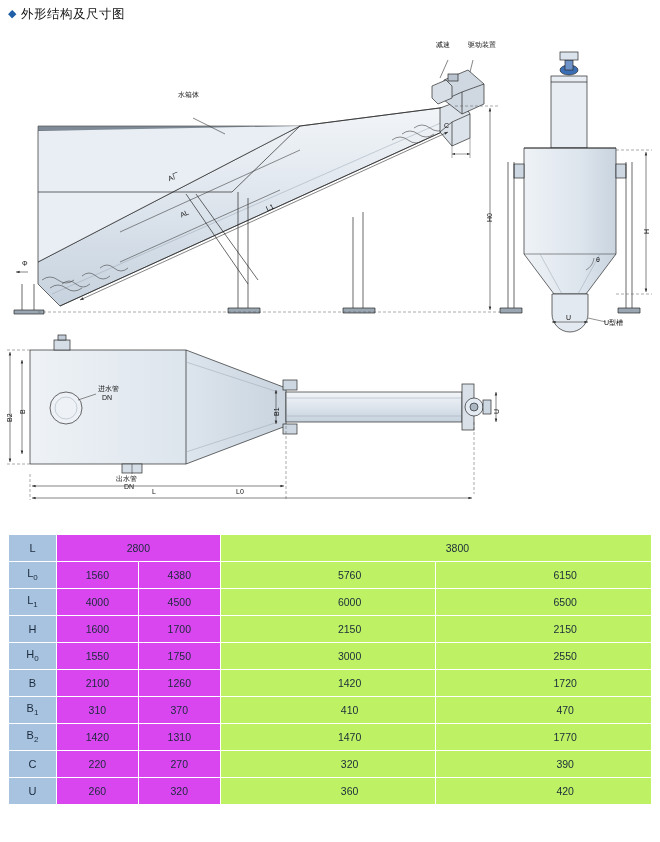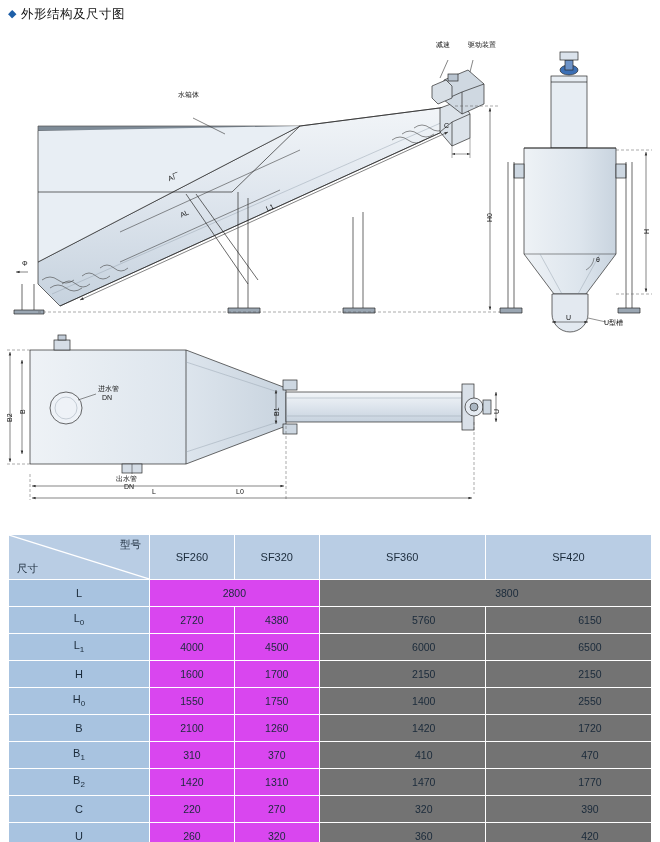--- a/index.html
+++ b/index.html
@@ -103,21 +103,21 @@
   }
   .col-head {
     background: #b9cde4;
     font-size: 11px;
   }
   .row-head {
     background: #a8c3e0;
     font-size: 11px;
   }
   .cell-a { background: #d946ef; }
-  .cell-b { background: #737373; padding-left: 44px; }
+  .cell-b { background: #bef264; padding-left: 44px; }
   sub { font-size: 8px; }
 </style>
 </head>
 <body>
 
 <div class="section-title" id="title-structure">
   <span class="diamond">◆</span><span>外形结构及尺寸图</span>
 </div>
 
 <div id="drawing">
@@ -318,45 +318,30 @@
   <div class="lbl" style="left:444px; top:100px;">C</div>
   <div class="lbl" style="left:22px; top:238px;">Φ</div>
 </div>
 
 <div class="section-title" id="title-table">
   <span class="diamond">◆</span><span>安装尺寸表</span>
 </div>
 
 <table id="spec-table">
   <tbody>
-    <tr>
-      <td class="hdr-corner" rowspan="1">
-        <div class="corner-inner">
-          <svg class="corner-line" viewBox="0 0 140 44" preserveAspectRatio="none">
-            <line x1="0" y1="0" x2="140" y2="44" stroke="#ffffff" stroke-width="1.2"></line>
-          </svg>
-          <span class="model-word">型号</span>
-          <span class="size-word">尺寸</span>
-        </div>
-      </td>
-      <td class="col-head">SF260</td>
-      <td class="col-head">SF320</td>
-      <td class="col-head">SF360</td>
-      <td class="col-head">SF420</td>
-    </tr>
 
     <tr>
       <td class="row-head"><span>L</span></td>
       <td class="cell-a" colspan="2">2800</td>
       <td class="cell-b" colspan="2">3800</td>
     </tr>
 
     <tr>
       <td class="row-head"><span>L</span><sub>0</sub></td>
-      <td class="cell-a">2720</td>
+      <td class="cell-a">1560</td>
       <td class="cell-a">4380</td>
       <td class="cell-b">5760</td>
       <td class="cell-b">6150</td>
     </tr>
 
     <tr>
       <td class="row-head"><span>L</span><sub>1</sub></td>
       <td class="cell-a">4000</td>
       <td class="cell-a">4500</td>
       <td class="cell-b">6000</td>
@@ -368,21 +353,21 @@
       <td class="cell-a">1600</td>
       <td class="cell-a">1700</td>
       <td class="cell-b">2150</td>
       <td class="cell-b">2150</td>
     </tr>
 
     <tr>
       <td class="row-head"><span>H</span><sub>0</sub></td>
       <td class="cell-a">1550</td>
       <td class="cell-a">1750</td>
-      <td class="cell-b">1400</td>
+      <td class="cell-b">3000</td>
       <td class="cell-b">2550</td>
     </tr>
 
     <tr>
       <td class="row-head"><span>B</span></td>
       <td class="cell-a">2100</td>
       <td class="cell-a">1260</td>
       <td class="cell-b">1420</td>
       <td class="cell-b">1720</td>
     </tr>

